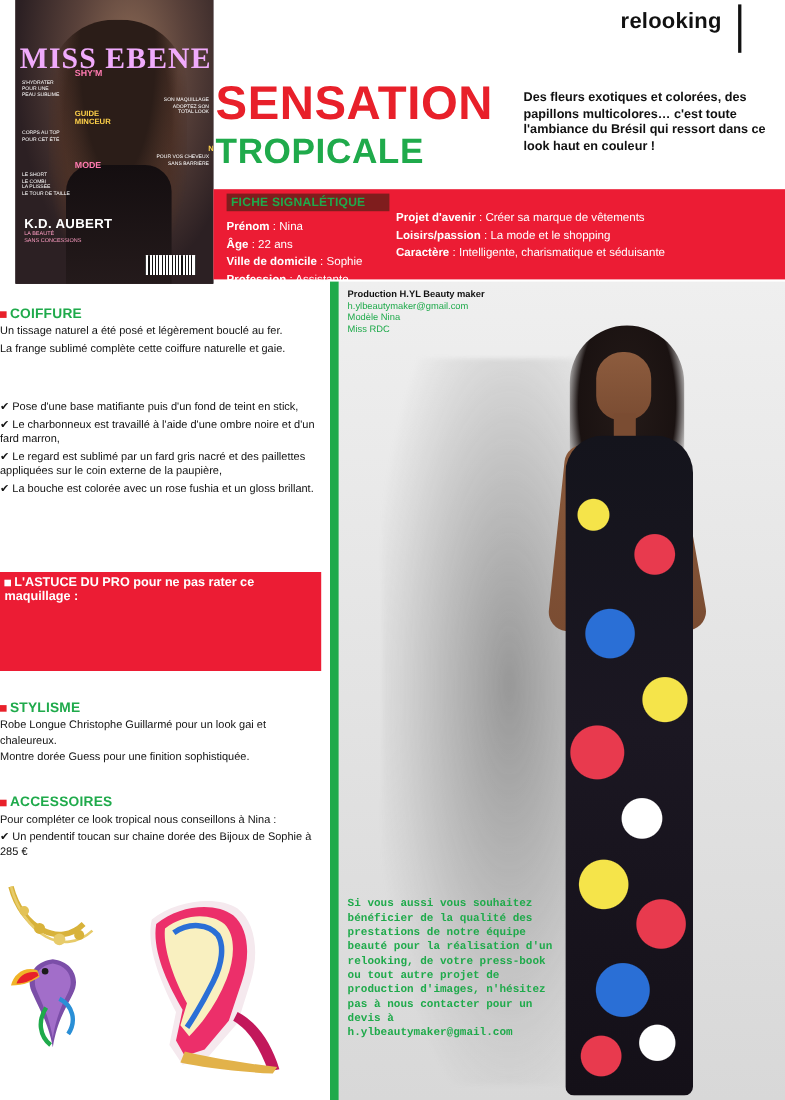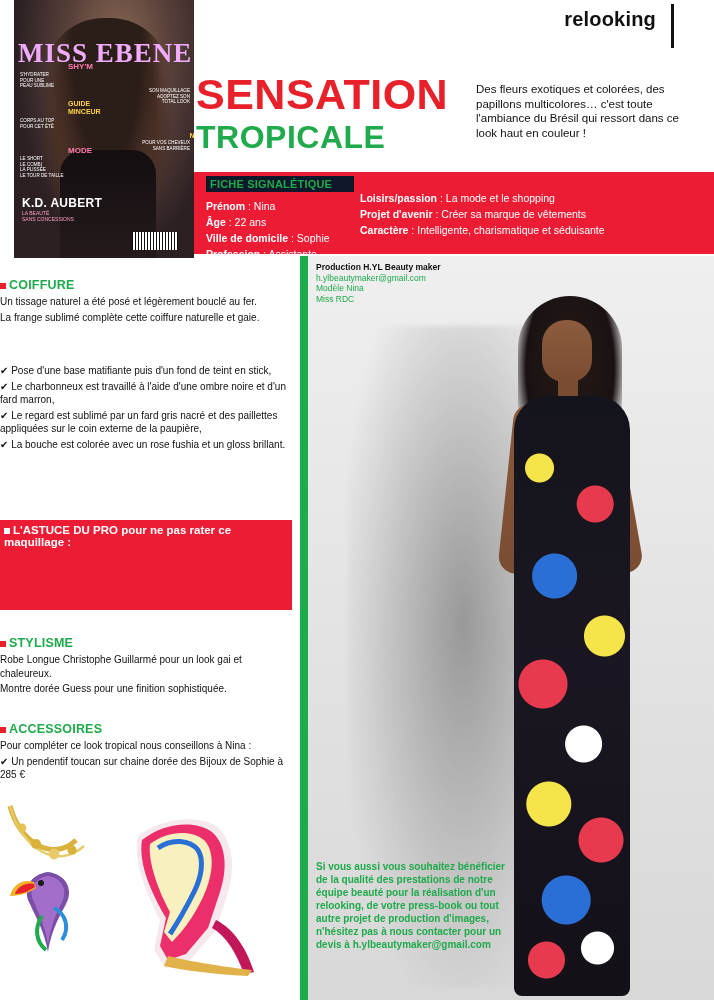--- a/index.html
+++ b/index.html
@@ -74,30 +74,30 @@
     position:absolute;left:196px;top:72px;
     font-family:"Liberation Sans",sans-serif;
     font-size:43px;font-weight:bold;color:#e8202a;letter-spacing:.5px;line-height:44px;
   }
   .title-tropicale{
     position:absolute;left:196px;top:116px;
     font-size:32px;font-weight:bold;color:#1faa4b;letter-spacing:.5px;line-height:42px;
   }
   .intro{
     position:absolute;left:476px;top:82px;width:224px;
-    font-size:11.5px;line-height:14.5px;color:#111;font-weight:normal;
+    font-size:11.5px;line-height:14.5px;color:#111;font-weight:bold;
   }
 
   
   .redband{
     position:absolute;left:194px;top:172px;width:520px;height:82px;background:#ec1c34;
   }
   .fiche-title{
     position:absolute;left:206px;top:176px;width:148px;height:16px;
-    background:#0f172a;color:#1faa4b;font-size:11px;font-weight:bold;
+    background:#7f1d1d;color:#1faa4b;font-size:11px;font-weight:bold;
     display:flex;align-items:center;padding-left:4px;box-sizing:border-box;
     letter-spacing:.2px;
   }
   .fiche-col1{position:absolute;left:206px;top:198px;width:150px;color:#fff;font-size:10.5px;line-height:16px;}
   .fiche-col2{position:absolute;left:360px;top:190px;width:348px;color:#fff;font-size:10.5px;line-height:16px;}
   .fiche-col1 b,.fiche-col2 b{font-weight:bold;}
 
   
   .green-divider{
     position:absolute;left:300px;top:256px;width:8px;height:744px;background:#1faa4b;
@@ -193,22 +193,22 @@
       radial-gradient(circle at 72% 92%, #ffffff 0 16px, rgba(255,255,255,0) 17px),
       radial-gradient(circle at 28% 94%, #e83a4e 0 18px, rgba(232,58,78,0) 19px),
       linear-gradient(180deg,#14141c 0%,#1b1722 45%,#141018 100%);
   }
   .credits{
     position:absolute;left:316px;top:262px;width:200px;
     font-size:8.5px;line-height:10.5px;color:#1faa4b;
   }
   .credits .bold{font-weight:bold;color:#111;}
   .cta{
-    position:absolute;left:316px;top:860px;width:196px;
-    font-size:10px;line-height:13px;color:#1faa4b;font-weight:bold;
+    position:absolute;left:316px;top:816px;width:196px;
+    font-size:10px;line-height:13px;color:#1faa4b;font-weight:bold;font-family:Liberation Mono, monospace;
   }
 </style>
 </head>
 <body>
 
 <div class="page">
 
   <div class="header-rule"></div>
   <div class="relooking">relooking</div>
   <div class="header-bar"></div>
@@ -258,22 +258,22 @@
   <div class="fiche-title">FICHE SIGNALÉTIQUE</div>
 
   <div class="fiche-col1">
     <div><b>Prénom</b> : <span>Nina</span></div>
     <div><b>Âge</b> : <span>22 ans</span></div>
     <div><b>Ville de domicile</b> : <span>Sophie</span></div>
     <div><b>Profession</b> : <span>Assistante</span></div>
   </div>
 
   <div class="fiche-col2">
+    <div><b>Projet d'avenir</b> : <span>Créer sa marque de vêtements</span></div>
     <div><b>Loisirs/passion</b> : <span>La mode et le shopping</span></div>
-    <div><b>Projet d'avenir</b> : <span>Créer sa marque de vêtements</span></div>
     <div><b>Caractère</b> : <span>Intelligente, charismatique et séduisante</span></div>
   </div>
 
   <div class="white-gap"></div>
   <div class="green-divider"></div>
 
   <div class="sec" style="top:278px;">
     <div class="sec-head"><span class="sq"></span><span>COIFFURE</span></div>
     <div class="sec-body">
       <p>Un tissage naturel a été posé et légèrement bouclé au fer.</p>

